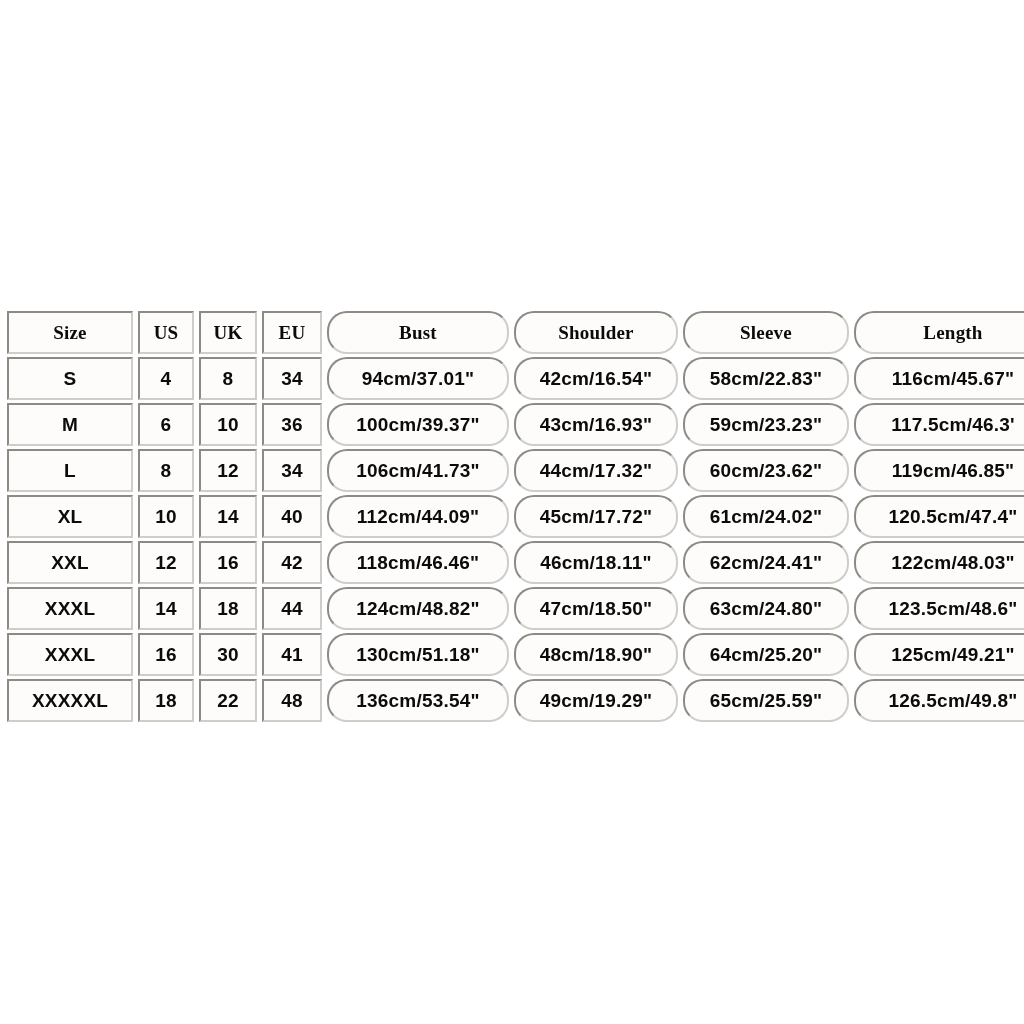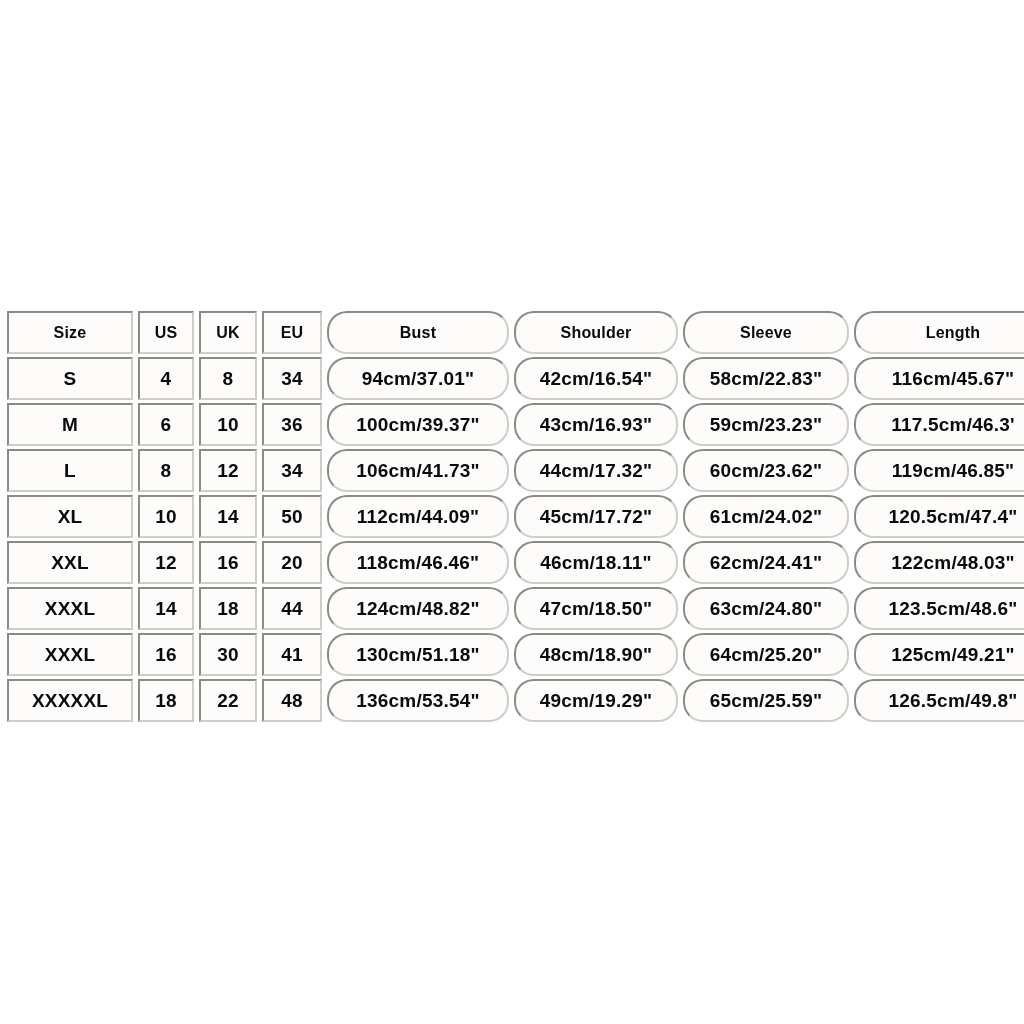--- a/index.html
+++ b/index.html
@@ -48,21 +48,22 @@
     vertical-align: middle;
     height: 39px;
     padding: 0 2px;
     font-size: 19px;
     letter-spacing: 0.2px;
     white-space: nowrap;
     overflow: hidden;
   }
 
   table.size-chart th {
-    font-size: 16px;
+    font-size: 19px;
+    font-family: Liberation Serif, serif;
   }
 
   
   col.c-size     { width: 126px; }
   col.c-us       { width: 56px;  }
   col.c-uk       { width: 58px;  }
   col.c-eu       { width: 60px;  }
   col.c-bust     { width: 182px; }
   col.c-shoulder { width: 164px; }
   col.c-sleeve   { width: 166px; }
@@ -127,31 +128,31 @@
         <td>34</td>
         <td class="meas">106cm/41.73"</td>
         <td class="meas">44cm/17.32"</td>
         <td class="meas">60cm/23.62"</td>
         <td class="meas">119cm/46.85"</td>
       </tr>
       <tr>
         <td>XL</td>
         <td>10</td>
         <td>14</td>
-        <td>50</td>
+        <td>40</td>
         <td class="meas">112cm/44.09"</td>
         <td class="meas">45cm/17.72"</td>
         <td class="meas">61cm/24.02"</td>
         <td class="meas">120.5cm/47.4"</td>
       </tr>
       <tr>
         <td>XXL</td>
         <td>12</td>
         <td>16</td>
-        <td>20</td>
+        <td>42</td>
         <td class="meas">118cm/46.46"</td>
         <td class="meas">46cm/18.11"</td>
         <td class="meas">62cm/24.41"</td>
         <td class="meas">122cm/48.03"</td>
       </tr>
       <tr>
         <td>XXXL</td>
         <td>14</td>
         <td>18</td>
         <td>44</td>

